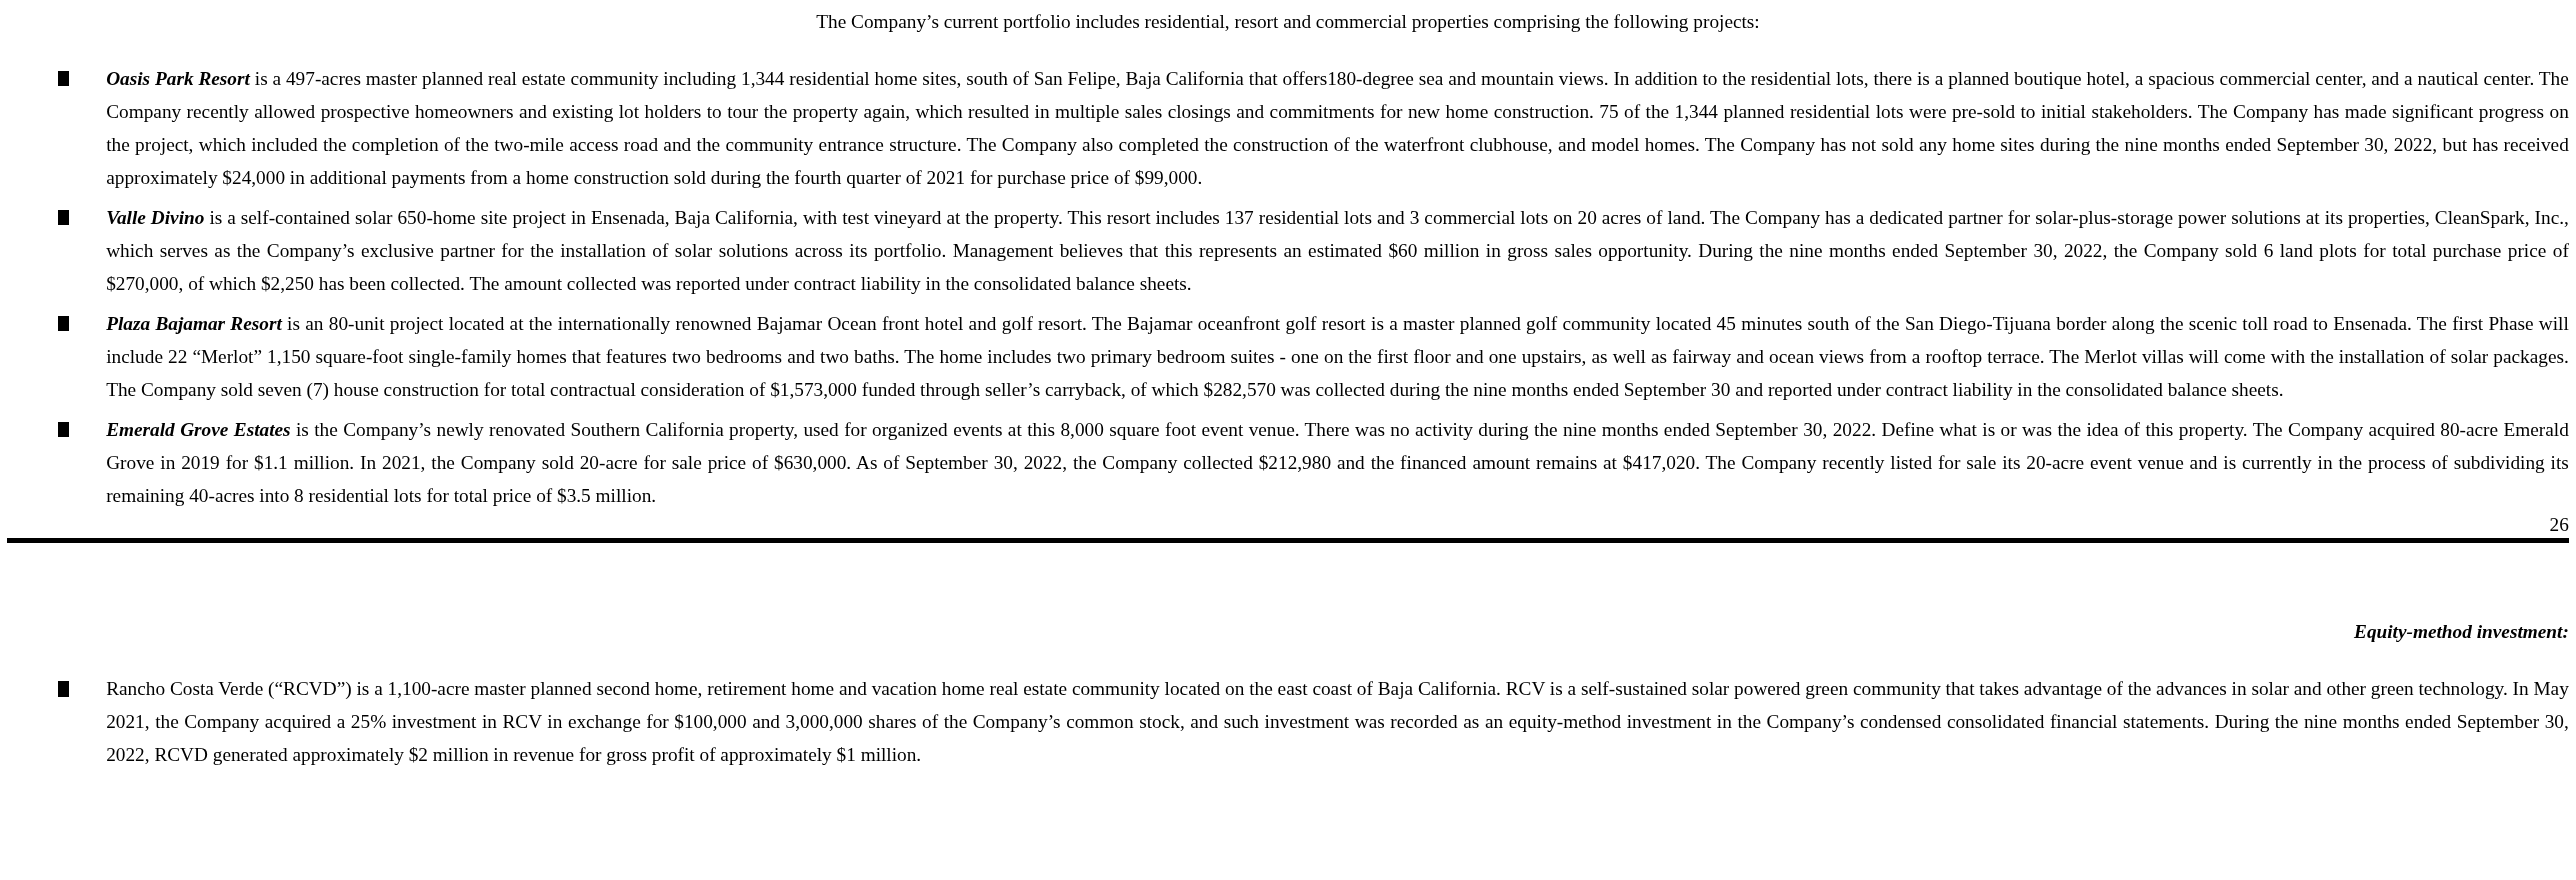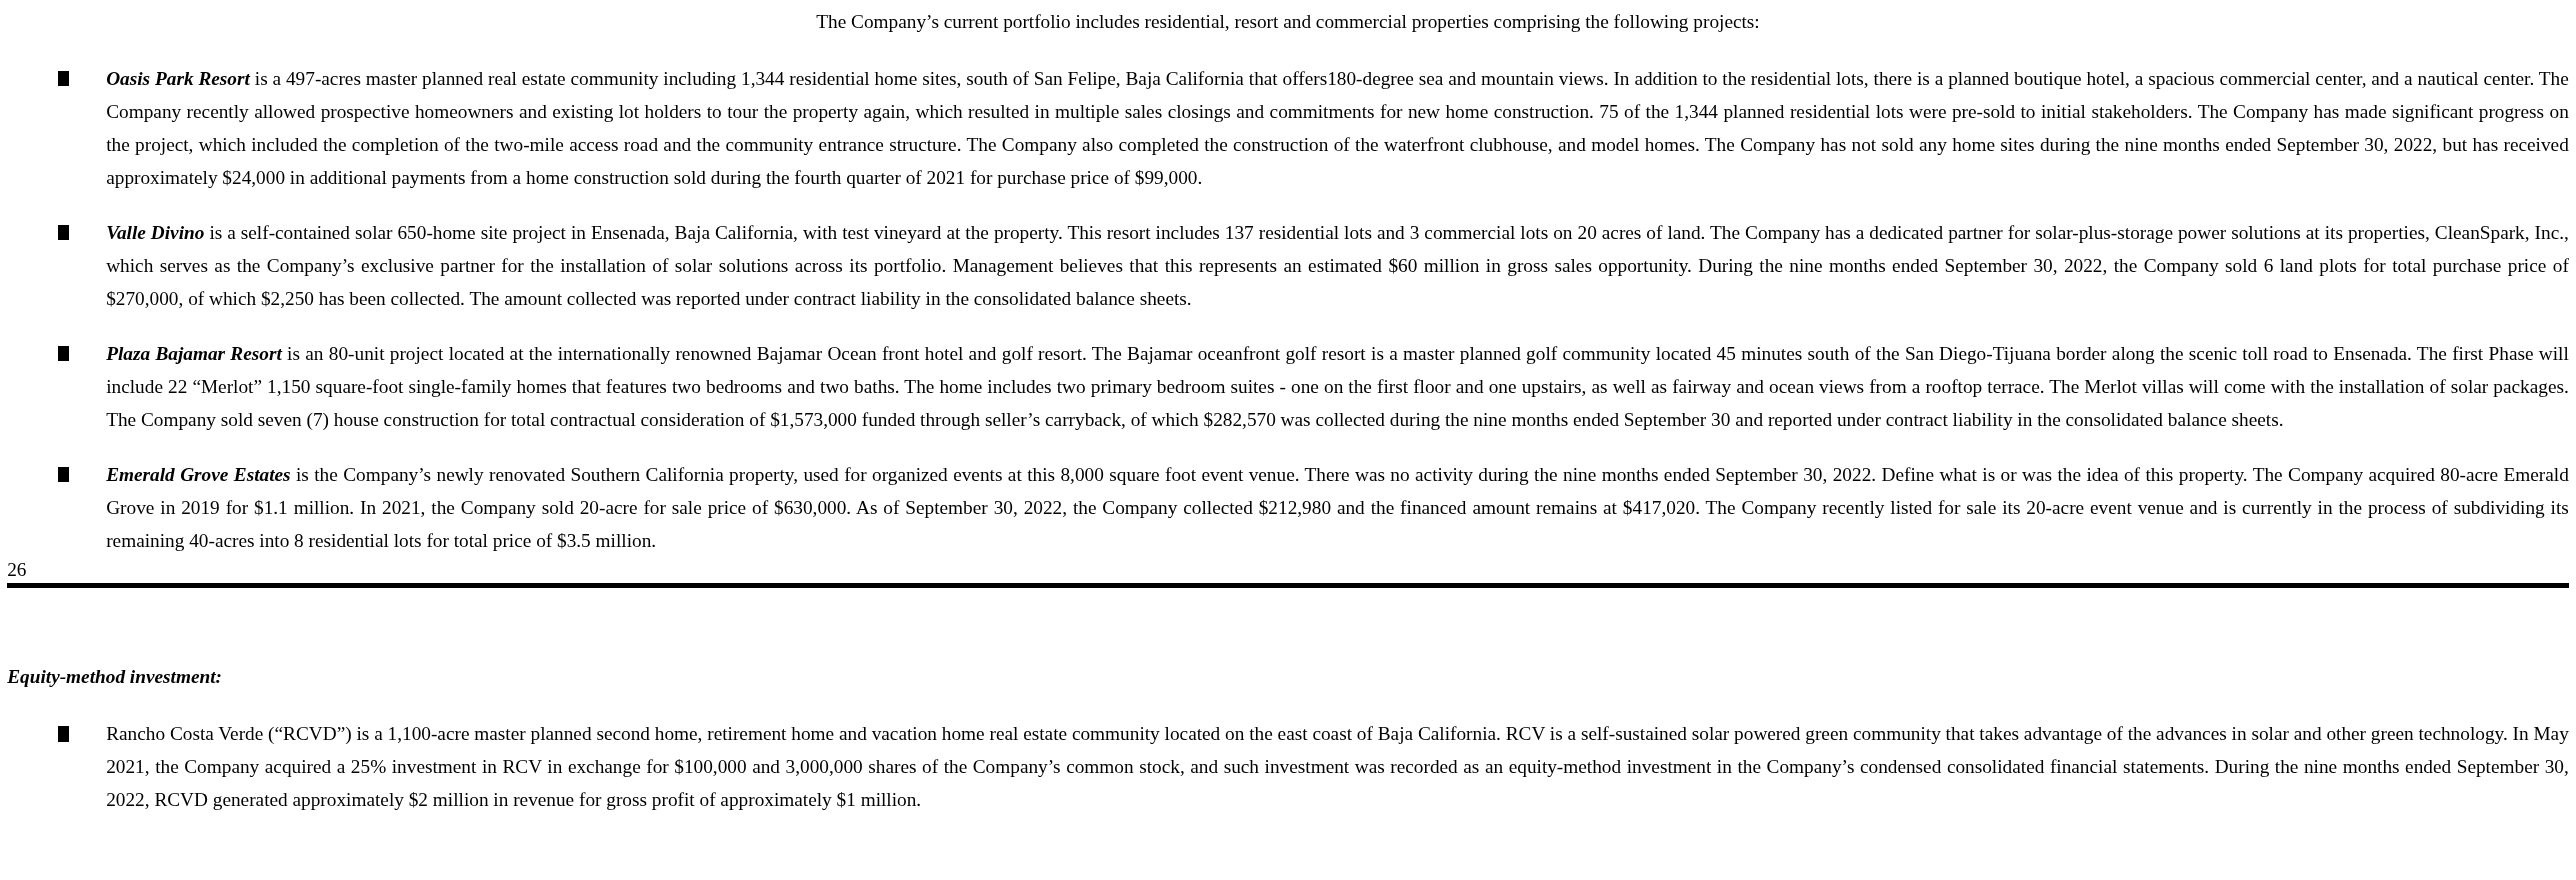--- a/index.html
+++ b/index.html
@@ -24,53 +24,53 @@
     text-align: center;
   }
   ul.bullets {
     list-style: none;
     margin: 0;
     padding: 0;
   }
   ul.bullets li {
     position: relative;
     padding-left: 99px;
-    margin-top: 22px;
+    margin-top: 7px;
     text-align: justify;
   }
   ul.bullets li.first {
     margin-top: 24px;
   }
   .marker {
     position: absolute;
     left: 51px;
     top: 9px;
     width: 10.8px;
     height: 15.3px;
     background: #000000;
   }
   .btitle {
     font-weight: bold;
     font-style: italic;
   }
   .pagenum {
-    text-align: left;
+    text-align: right;
     line-height: 25px;
     margin-top: 0;
   }
   hr.rule {
     border: none;
     border-top: 5.4px solid #000000;
     margin: 1.8px 0 0 0;
   }
   .heading {
     font-weight: bold;
     font-style: italic;
     margin: 72px 0 0 0;
-    text-align: left;
+    text-align: right;
   }
   ul.bullets.equity li {
     margin-top: 24px;
   }
 </style>
 </head>
 <body>
 
 <div class="doc">
 

